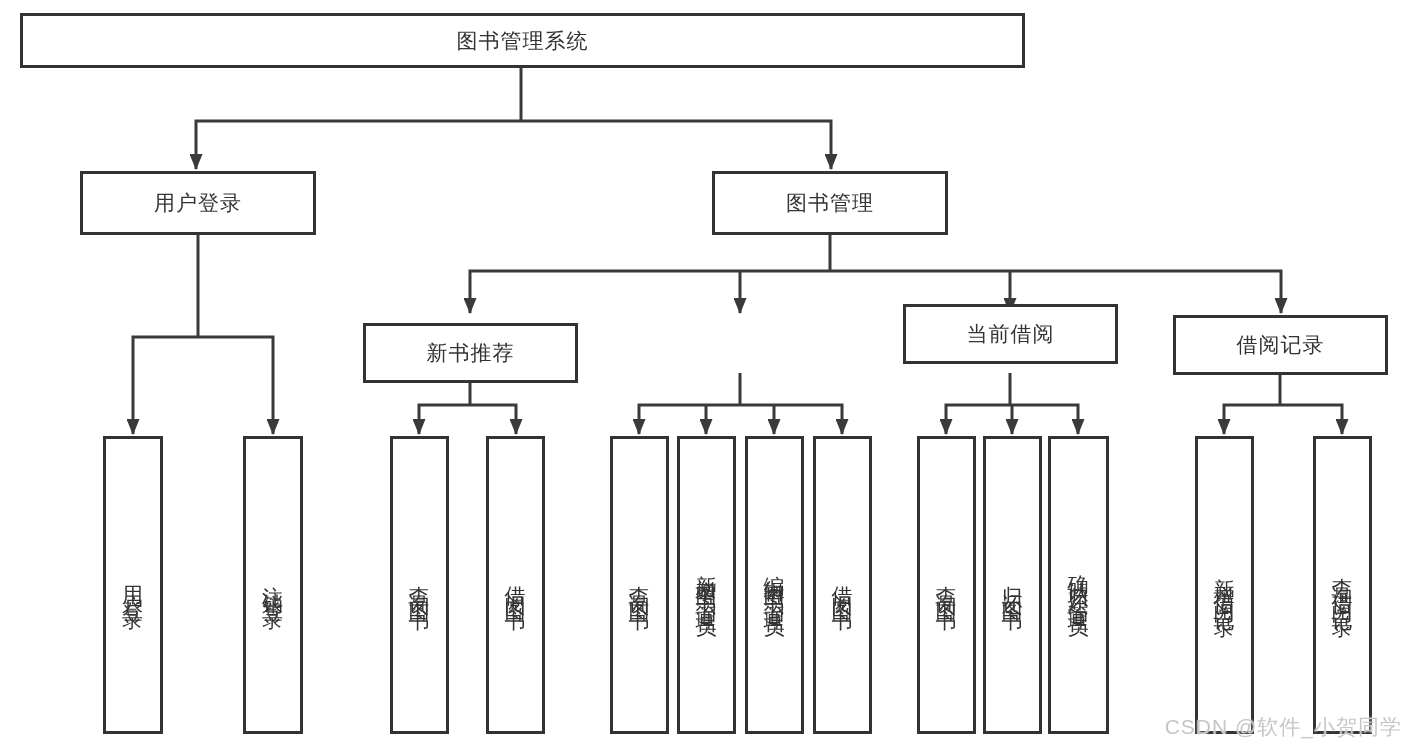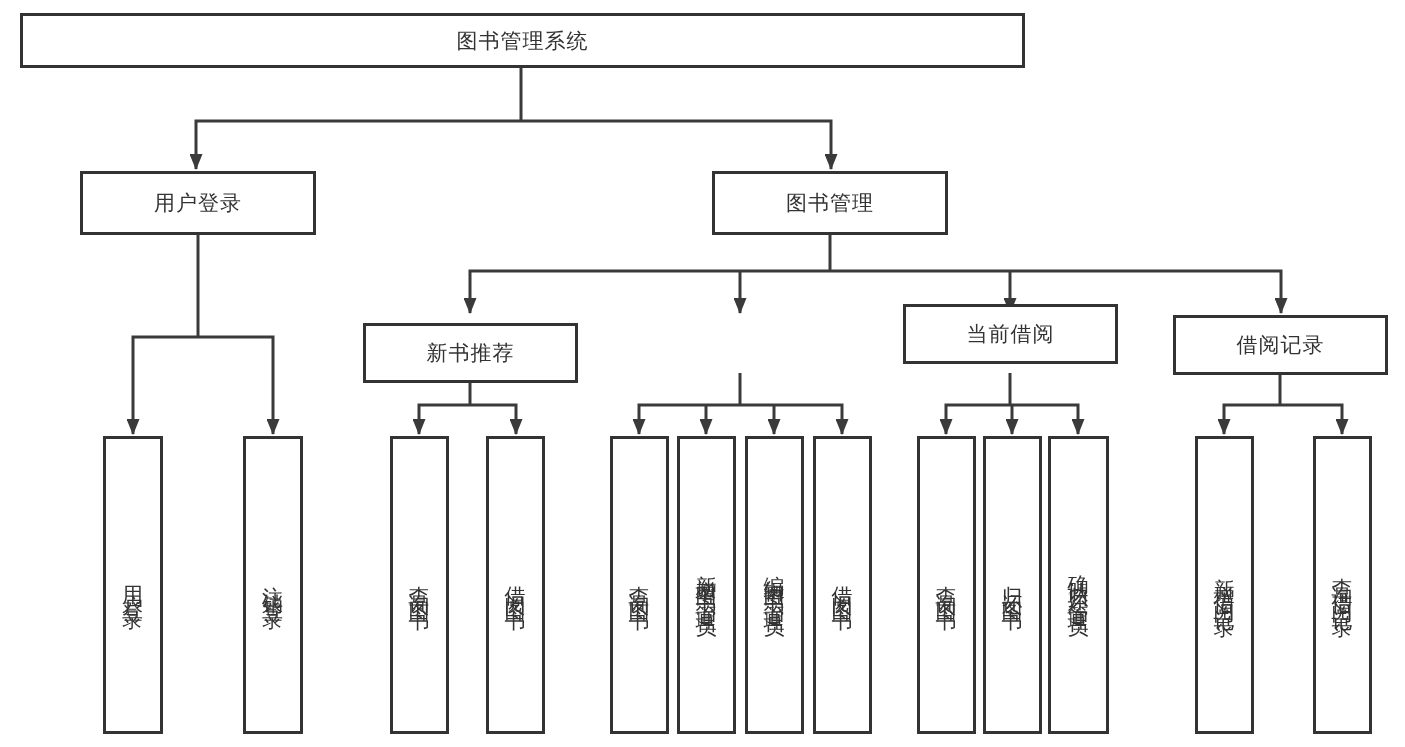--- a/index.html
+++ b/index.html
@@ -128,14 +128,15 @@
   <div class="box leaf dense" style="left:745px; top:436px; width:59px; height:298px;">编辑图书（管理员）</div>
   <div class="box leaf" style="left:813px; top:436px; width:59px; height:298px;">借阅图书</div>
 
   <div class="box leaf" style="left:917px; top:436px; width:59px; height:298px;">查询图书</div>
   <div class="box leaf" style="left:983px; top:436px; width:59px; height:298px;">归还图书</div>
   <div class="box leaf dense" style="left:1048px; top:436px; width:61px; height:298px;">确认归还（管理员）</div>
 
   <div class="box leaf" style="left:1195px; top:436px; width:59px; height:298px;">新增借阅记录</div>
   <div class="box leaf" style="left:1313px; top:436px; width:59px; height:298px;">查询借阅记录</div>
 
+  <div class="watermark">CSDN @软件_小贺同学</div>
 
 </div>
 
 </body></html>

